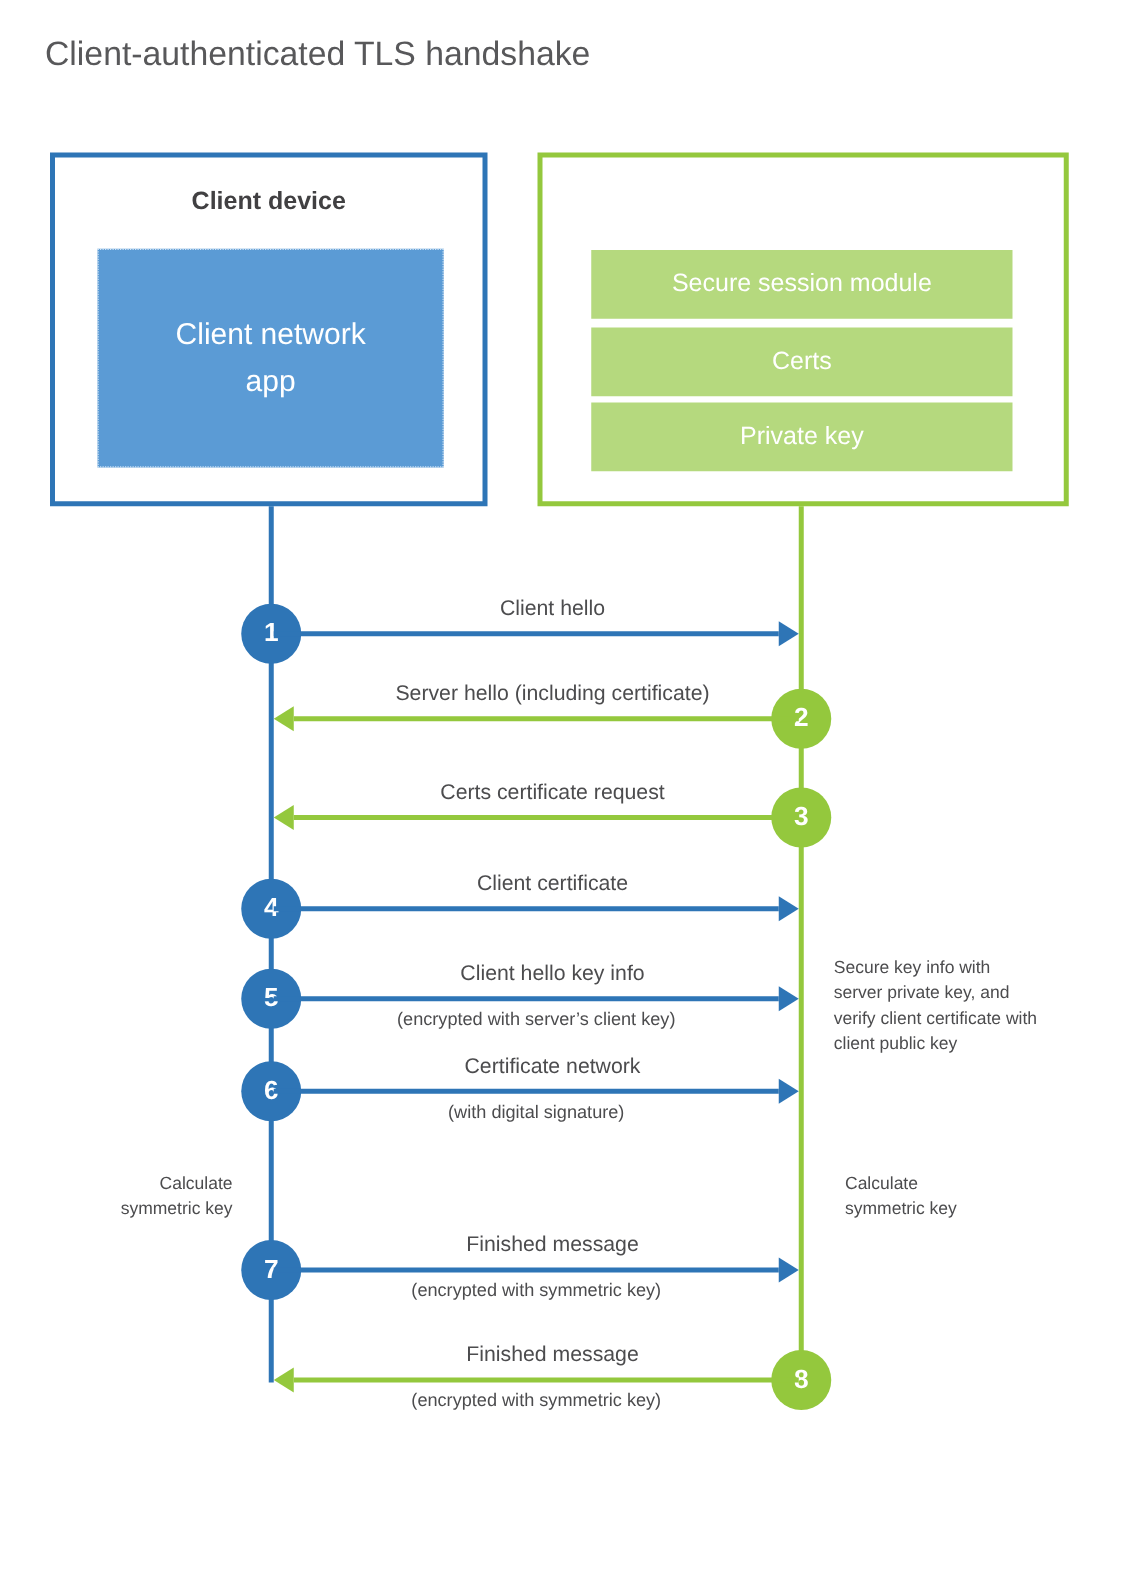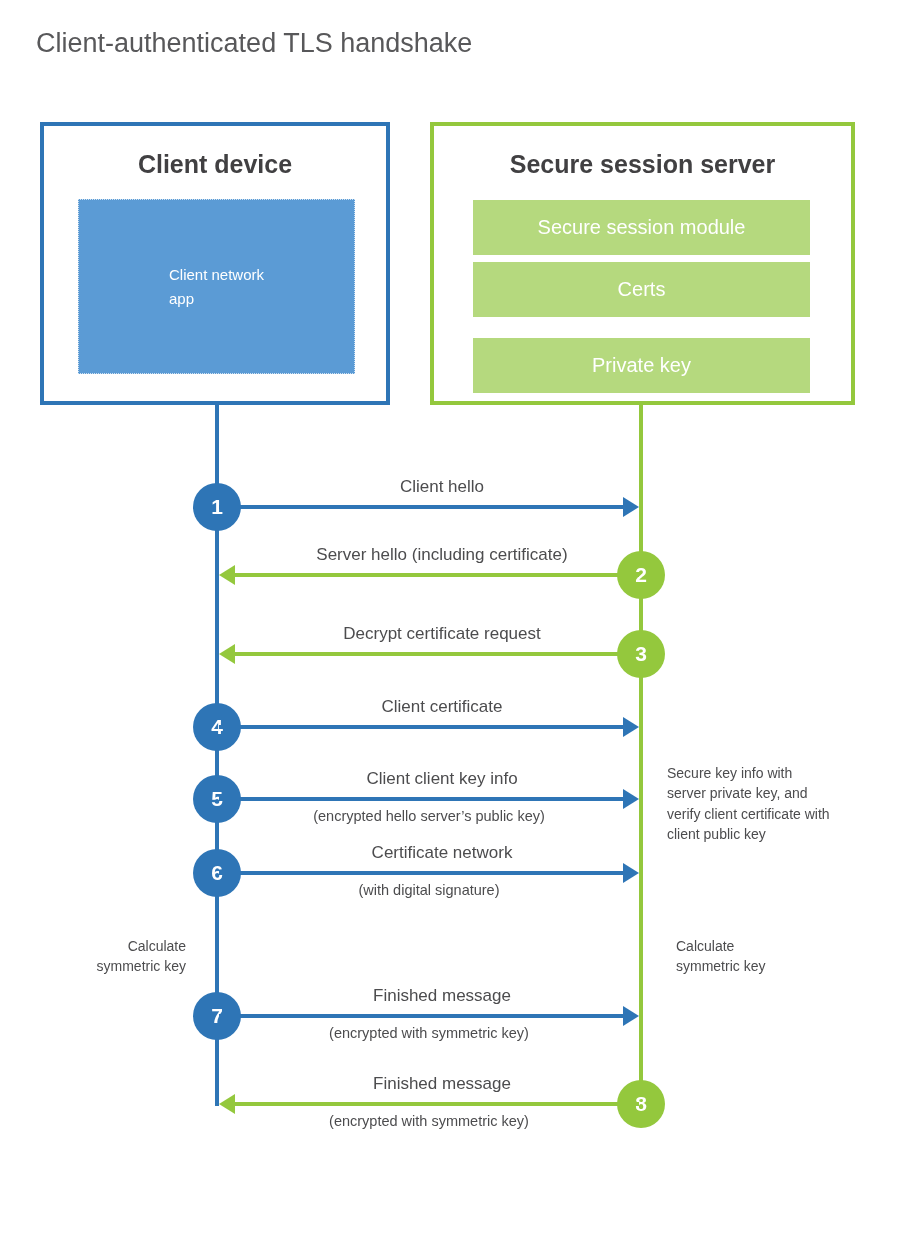--- a/index.html
+++ b/index.html
@@ -20,34 +20,34 @@
     position:absolute;left:36px;top:28px;margin:0;
     font-size:27px;font-weight:300;color:var(--title-text);
   }
 
   
   .actor-box{position:absolute;top:122px;height:283px;background:#fff;border:4px solid;box-sizing:border-box;}
   .client-box{left:40px;width:350px;border-color:var(--blue);}
   .server-box{left:430px;width:425px;border-color:var(--green);}
   .box-title{
     position:absolute;left:0;right:0;top:24px;text-align:center;
-    font-size:25px;font-weight:bold;color:var(--heading-text);
+    font-size:20px;font-weight:bold;color:var(--heading-text);
   }
   .app-box{
     position:absolute;left:34px;top:73px;width:277px;height:175px;
     background:var(--blue-fill);border:1px dotted #cfe2f3;box-sizing:border-box;
     display:flex;align-items:center;justify-content:center;
-    color:#fff;font-size:15px;line-height:1.55;text-align:left;white-space:pre-line;
+    color:#fff;font-size:24px;line-height:1.55;text-align:center;white-space:pre-line;
   }
   .module-bar{
     position:absolute;left:39px;width:337px;height:55px;background:var(--green-fill);
     display:flex;align-items:center;justify-content:center;
     color:#fff;font-size:20px;
   }
-  .bar-0{top:74px;} .bar-1{top:136px;} .bar-2{top:212px;}
+  .bar-0{top:74px;} .bar-1{top:136px;} .bar-2{top:196px;}
 
   
   .vline{position:absolute;top:405px;width:4px;height:701px;}
   .client-line{left:215px;background:var(--blue);}
   .server-line{left:639px;background:var(--green);}
 
   
   .step{position:absolute;left:0;width:100%;height:0;}
   .s1{top:507px}.s2{top:575px}.s3{top:654px}.s4{top:727px}
   .s5{top:799px}.s6{top:873px}.s7{top:1016px}.s8{top:1104px}
@@ -92,21 +92,20 @@
 
   <div class="actor-box client-box">
     <div class="box-title">Client device</div>
     <div class="app-box">
       <span>Client network
 app</span>
     </div>
   </div>
 
   <div class="actor-box server-box">
-    <div class="box-title">Secure session server</div>
     <div class="module-bar bar-0">Secure session module</div>
     <div class="module-bar bar-1">Certs</div>
     <div class="module-bar bar-2">Private key</div>
   </div>
 
   <div class="vline client-line"></div>
   <div class="vline server-line"></div>
 
   <div class="step s1 to-server">
     <div class="circle">1</div>
@@ -119,36 +118,36 @@
     <div class="circle">2</div>
     <div class="shaft"></div>
     <div class="head"></div>
     <div class="msg">Server hello (including certificate)</div>
   </div>
 
   <div class="step s3 to-client">
     <div class="circle">3</div>
     <div class="shaft"></div>
     <div class="head"></div>
-    <div class="msg">Decrypt certificate request</div>
+    <div class="msg">Certs certificate request</div>
   </div>
 
   <div class="step s4 to-server">
     <div class="circle">4</div>
     <div class="shaft"></div>
     <div class="head"></div>
     <div class="msg">Client certificate</div>
   </div>
 
   <div class="step s5 to-server">
     <div class="circle">5</div>
     <div class="shaft"></div>
     <div class="head"></div>
-    <div class="msg">Client client key info</div>
-    <div class="sub">(encrypted hello server’s public key)</div>
+    <div class="msg">Client hello key info</div>
+    <div class="sub">(encrypted with server’s client key)</div>
   </div>
 
   <div class="step s6 to-server">
     <div class="circle">6</div>
     <div class="shaft"></div>
     <div class="head"></div>
     <div class="msg">Certificate network</div>
     <div class="sub">(with digital signature)</div>
   </div>
 

